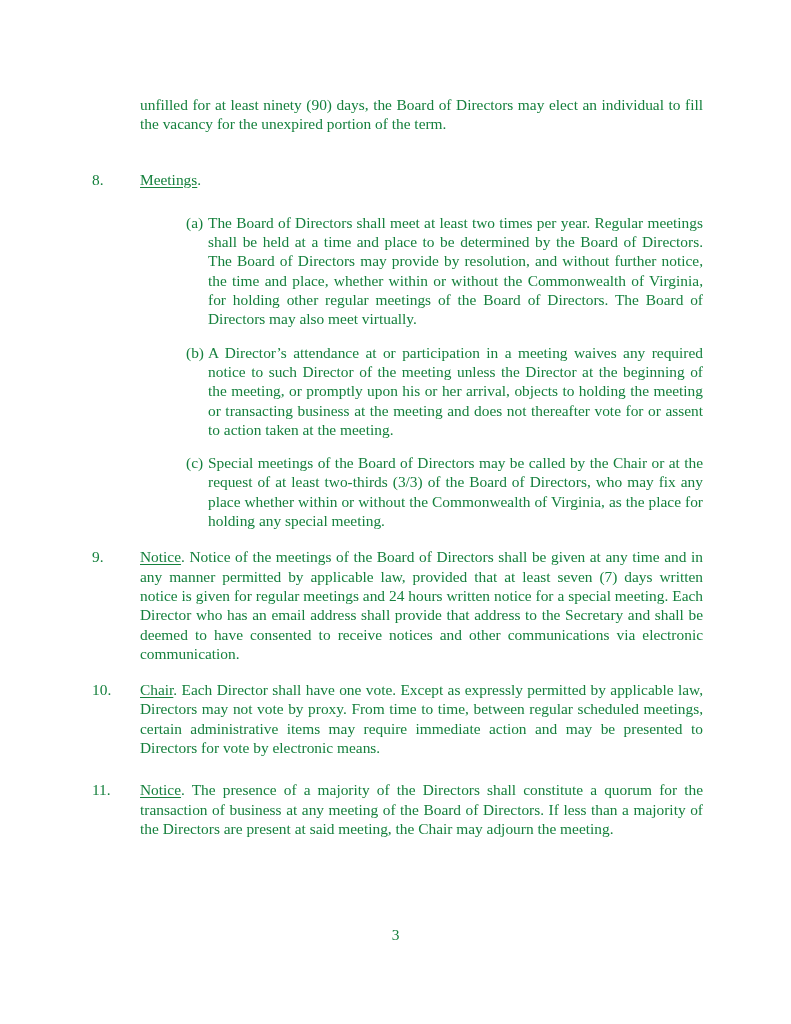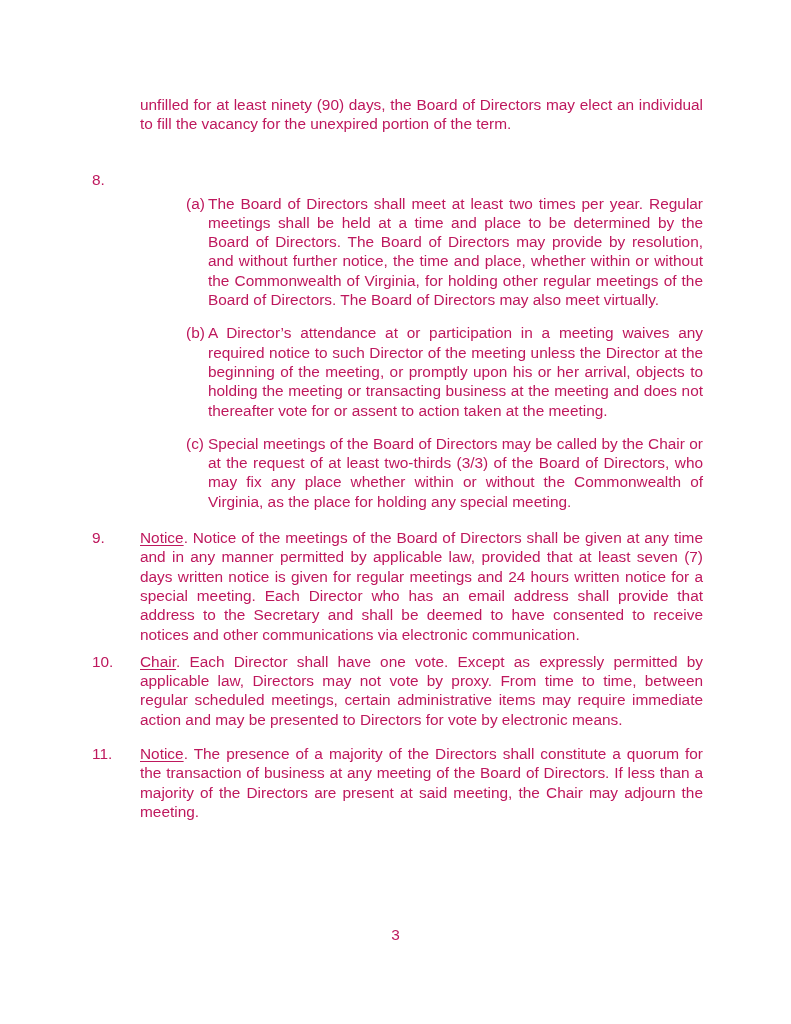--- a/index.html
+++ b/index.html
@@ -1,39 +1,39 @@
 <!DOCTYPE html>
 <html><head>
 <meta charset="utf-8">
 <style>
   html, body { margin: 0; padding: 0; background: #ffffff; }
   .page {
     position: relative;
     width: 791px;
     height: 1024px;
     background: #ffffff;
-    font-family: Liberation Sans, sans-serif;
+    font-family: Liberation Serif, serif;
     font-size: 15.4px;
     line-height: 19.3px;
-    color: #be185d;
+    color: #15803d;
     overflow: hidden;
   }
   .content {
     position: absolute;
     left: 92px;
     top: 95px;
     width: 611px;
   }
   .para { text-align: justify; }
   .intro { margin-left: 48px; }
   .item { display: grid; grid-template-columns: 48px 1fr; }
   .item-8  { margin-top: 36px; }
   .item-9  { margin-top: 17px; }
-  .item-10 { margin-top: 8px; }
-  .item-11 { margin-top: 15px; }
+  .item-10 { margin-top: 17px; }
+  .item-11 { margin-top: 23px; }
   .item-number { text-align: left; }
   .subitem { display: grid; grid-template-columns: 22px 1fr; margin-left: 46px; }
   .sub-a { margin-top: 24px; }
   .sub-b { margin-top: 14px; }
   .sub-c { margin-top: 14px; }
   .subitem-label { text-align: left; }
   .heading-underline { text-decoration: underline; text-underline-offset: 2px; }
   .page-number {
     position: absolute;
     top: 925px;
@@ -46,20 +46,23 @@
 <body>
 
 <div class="page">
   <div class="content">
 
     <div class="para intro">unfilled for at least ninety (90) days, the Board of Directors may elect an individual to fill the vacancy for the unexpired portion of the term.</div>
 
     <div class="item item-8">
       <div class="item-number">8.</div>
       <div class="item-body">
+        <div class="item-heading-line">
+          <span class="heading-underline">Meetings</span><span>.</span>
+        </div>
 
         <div class="subitem sub-a">
           <div class="subitem-label">(a)</div>
           <div class="para subitem-text">The Board of Directors shall meet at least two times per year.  Regular meetings shall be held at a time and place to be determined by the Board of Directors. The Board of Directors may provide by resolution, and without further notice, the time and place, whether within or without the Commonwealth of Virginia, for holding other regular meetings of the Board of Directors. The Board of Directors may also meet virtually.</div>
         </div>
 
         <div class="subitem sub-b">
           <div class="subitem-label">(b)</div>
           <div class="para subitem-text">A Director’s attendance at or participation in a meeting waives any required notice to such Director of the meeting unless the Director at the beginning of the meeting, or promptly upon his or her arrival, objects to holding the meeting or transacting business at the meeting and does not thereafter vote for or assent to action taken at the meeting.</div>
         </div>

